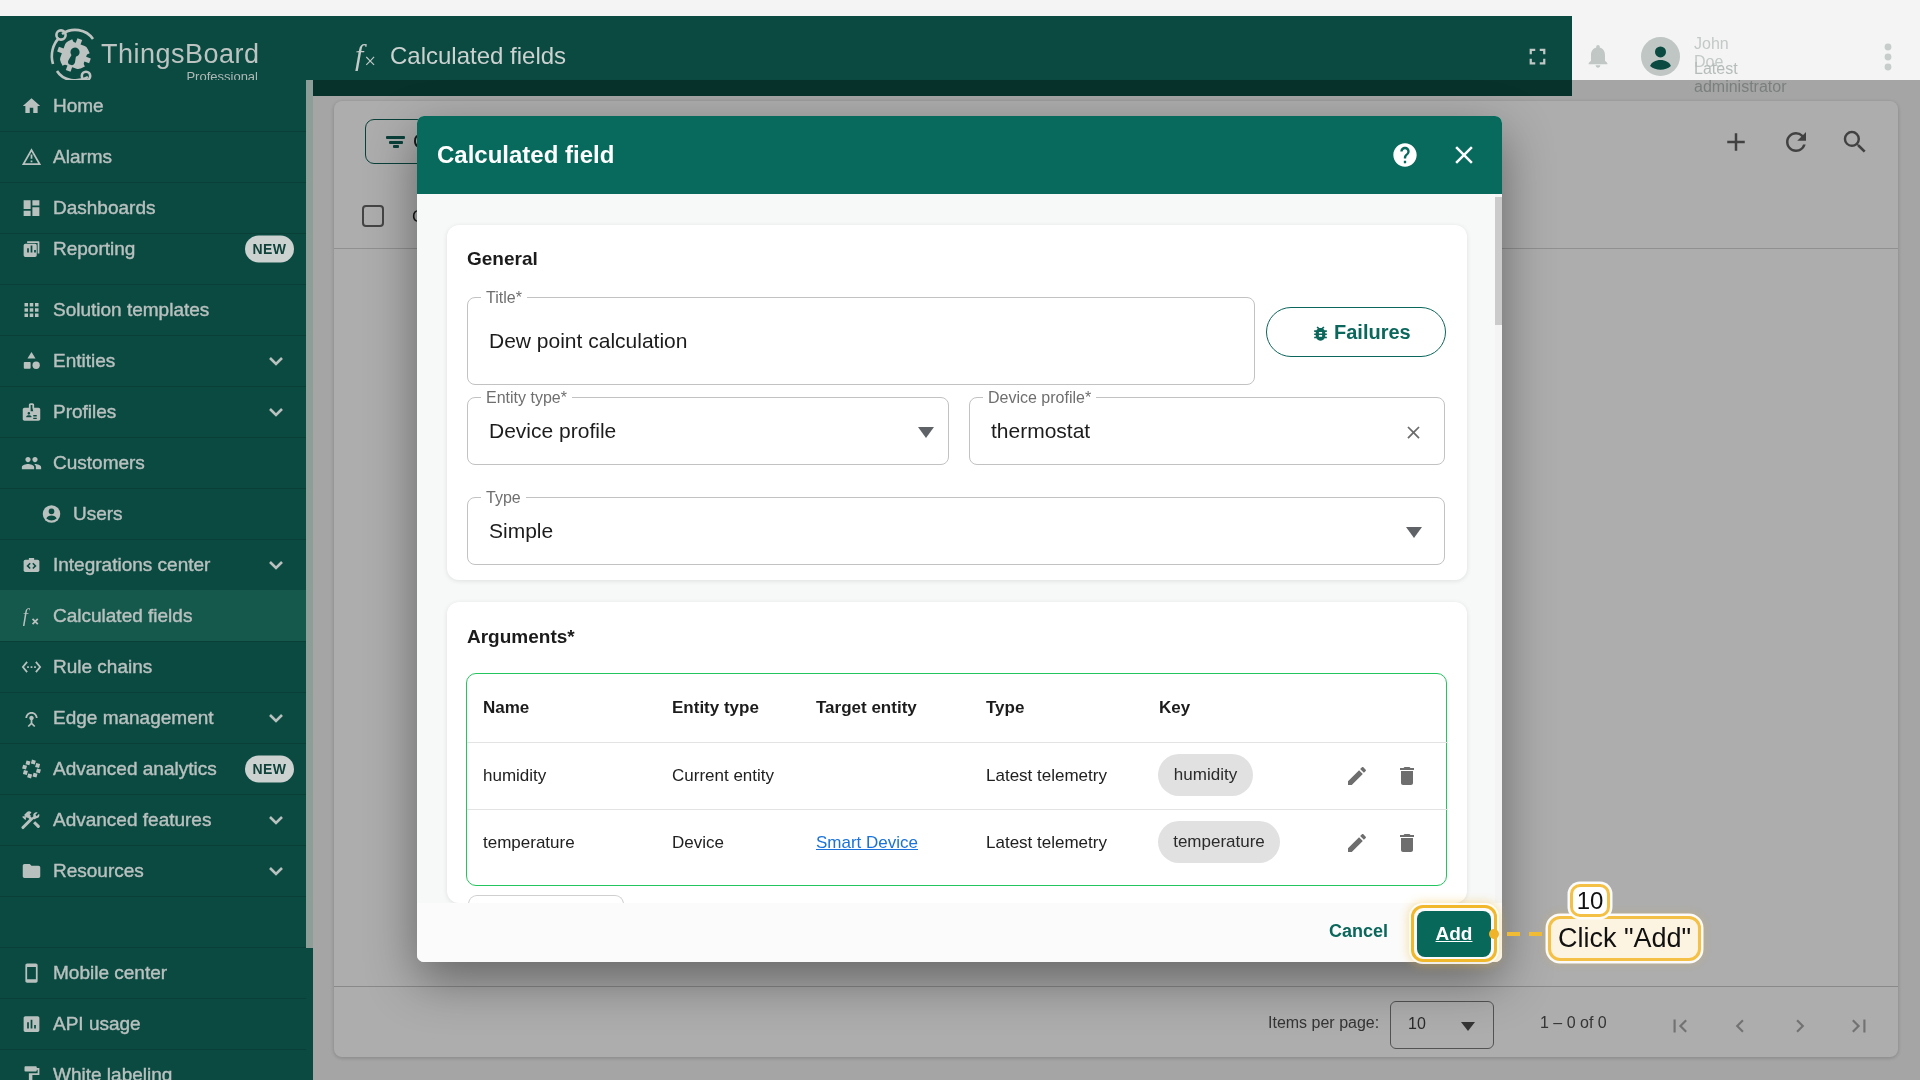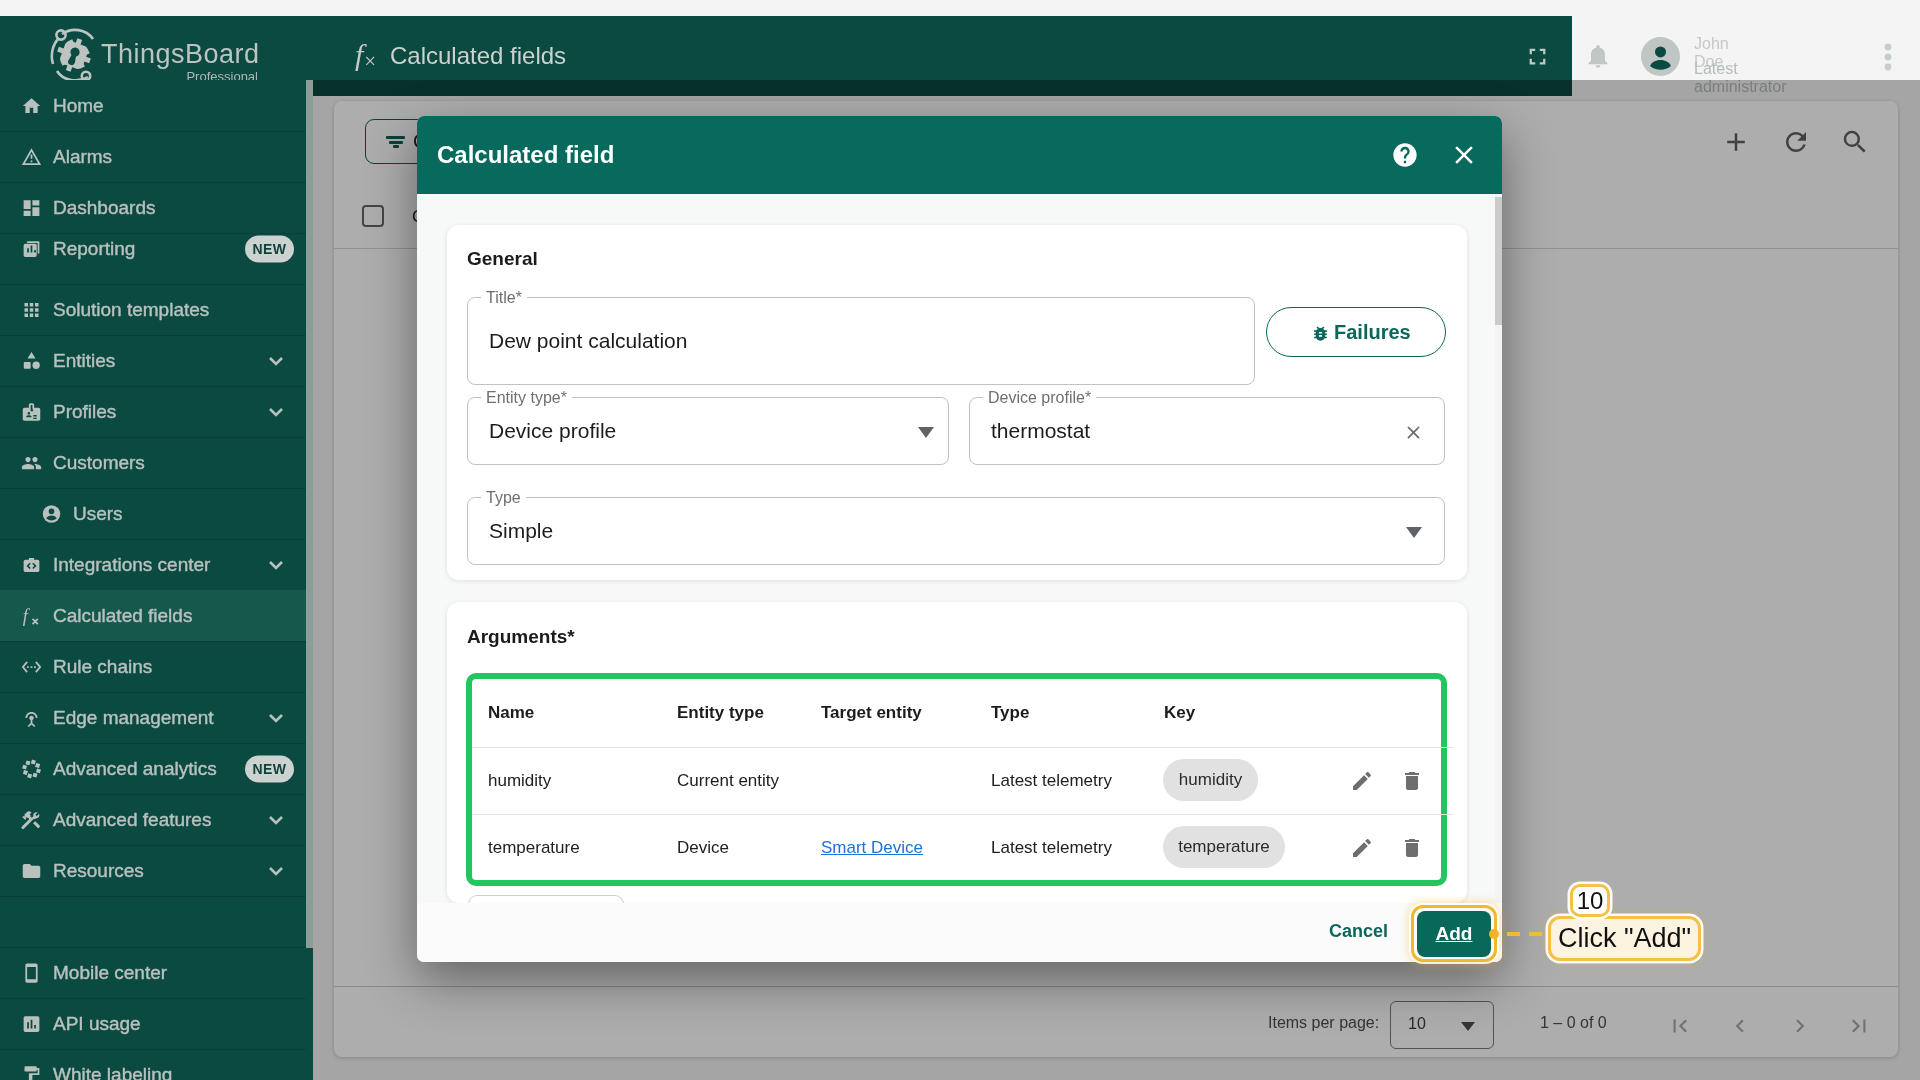--- a/index.html
+++ b/index.html
@@ -58,21 +58,21 @@
 
   .field { position:absolute; border:1px solid #c2c2c2; border-radius:8px; background:#fff; }
   .flabel { position:absolute; top:-9px; left:13px; background:#fff; padding:0 5px; font-size:16px; color:#6f6f6f; white-space:nowrap; line-height:18px; }
   .fvalue { position:absolute; left:21px; top:0; height:100%; display:flex; align-items:center; font-size:21px; color:#1c1c1c; white-space:nowrap;text-align:right; }
   .dd-arrow { position:absolute; width:0; height:0; border-left:8.5px solid transparent; border-right:8.5px solid transparent; border-top:11px solid #5f6368; top:50%; margin-top:-4px; }
 
   #failures-btn { position:absolute; left:819px; top:82px; width:180px; height:50px; border:1.7px solid #0b675c; border-radius:25px; }
   #failures-btn span { position:absolute; left:67px; top:0; height:48px; line-height:48px; font-size:20px; font-weight:bold; color:#0b675c; }
 
   
-  #argtable { position:absolute; left:19px; top:71px; width:981px; height:213px; border:6px solid #22c55e; border-radius:10px; background:#fff; }
+  #argtable { position:absolute; left:19px; top:71px; width:981px; height:213px; border:1px solid #22c55e; border-radius:10px; background:#fff; }
   .tdiv { position:absolute; left:0; width:981px; height:1px; background:#e3e3e3; }
   .th { position:absolute; top:0; height:68px; line-height:68px; font-size:17px; font-weight:bold; color:#1c1c1c; }
   .td { position:absolute; height:67px; line-height:67px; font-size:17px; color:#212121; white-space:nowrap; }
   .chip { position:absolute; background:#e1e1e1; border-radius:21px; font-size:17px; color:#2b2b2b; text-align:center; }
   .rowico { position:absolute; width:24px; height:24px; }
 
   #cutbtn { position:absolute; left:21px; top:293px; width:156px; height:20px; border:1px solid #cfcfcf; border-radius:9px 9px 0 0; border-bottom:none; background:#fff; }
 
   #cancel-btn { position:absolute; left:912px; top:0px; height:59px; line-height:56px; font-size:18px; font-weight:bold; color:#0b675c; }
   #add-btn { position:absolute; left:1000px; top:8px; width:74px; height:46px; background:#08685a; border-radius:8px; color:#fff; font-size:19px; font-weight:bold; text-align:center; line-height:46px;text-decoration:underline; }

